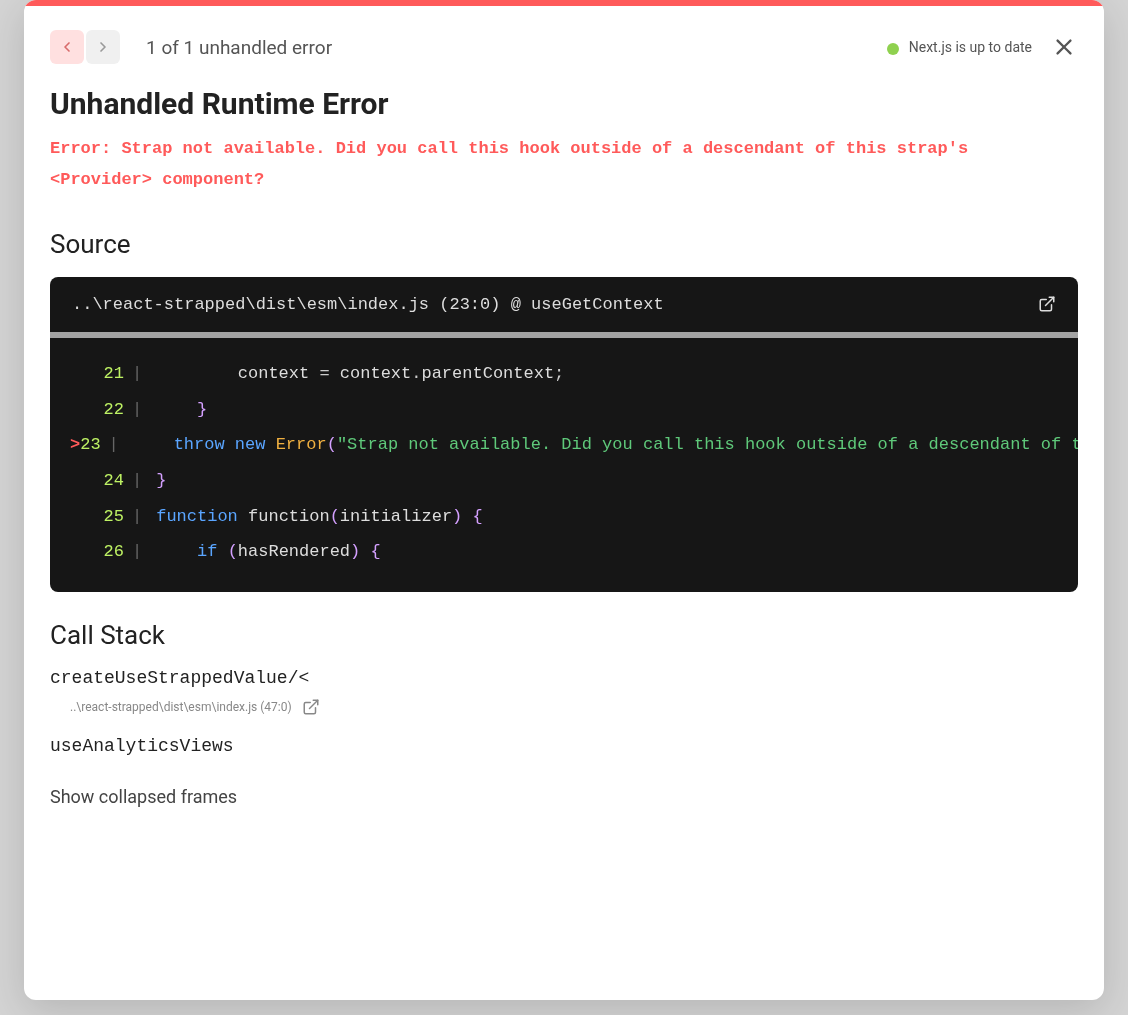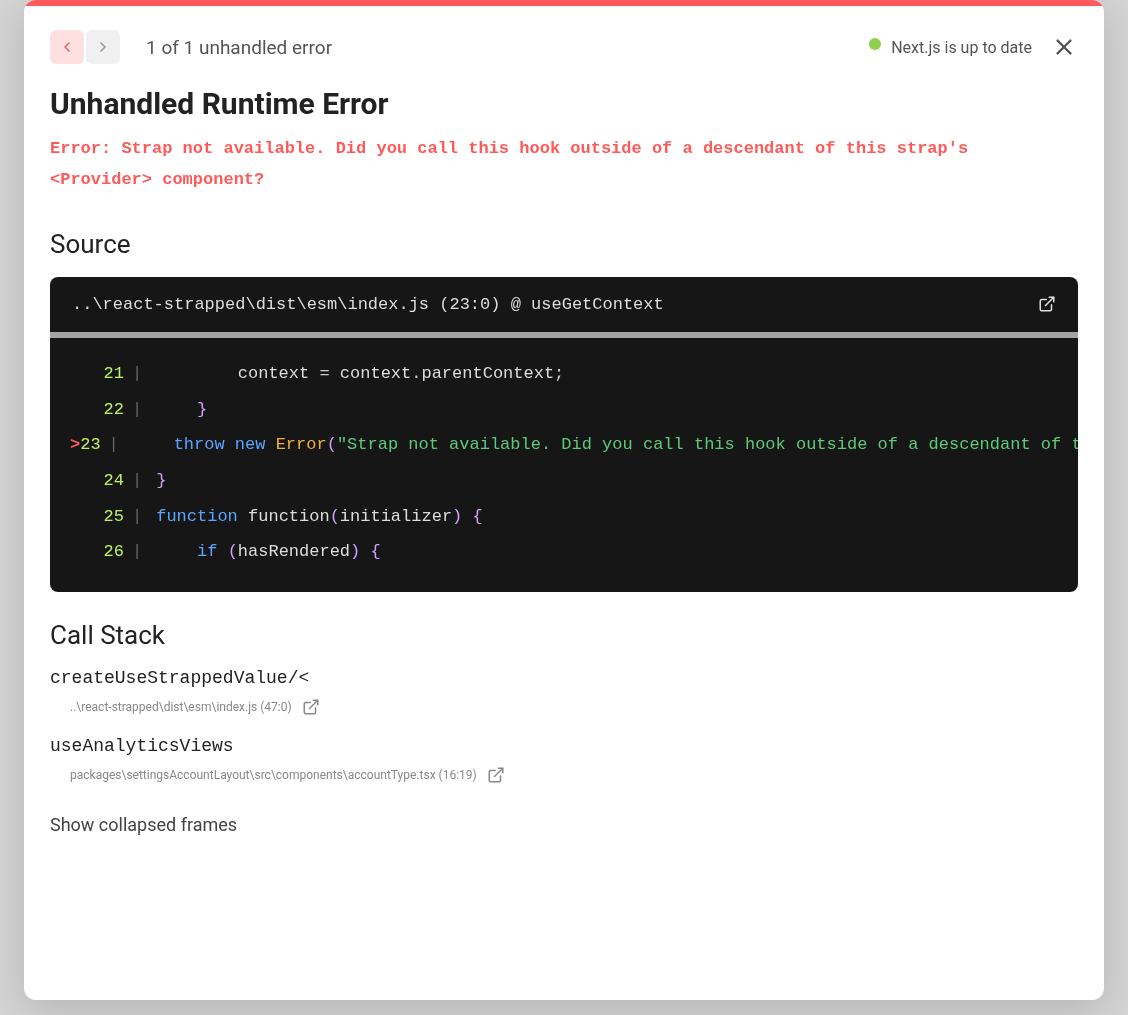--- a/index.html
+++ b/index.html
@@ -63,23 +63,23 @@
       font-size: 19px;
       color: #555;
     }
     .header-right {
       display: flex;
       align-items: center;
       gap: 18px;
     }
     .status-pill {
       display: flex;
-      align-items: flex-start;
+      align-items: flex-end;
       gap: 10px;
-      font-size: 16px;
+      font-size: 14px;
       color: #555;
     }
     .status-dot {
       width: 12px;
       height: 12px;
       border-radius: 50%;
       background: #8fd14f;
     }
     .close-btn {
       width: 28px;
@@ -303,28 +303,18 @@
               <svg viewBox="0 0 24 24" width="16" height="16" fill="none" stroke="currentColor" stroke-width="2" stroke-linecap="round" stroke-linejoin="round">
                 <path d="M18 13v6a2 2 0 0 1-2 2H5a2 2 0 0 1-2-2V8a2 2 0 0 1 2-2h6"></path>
                 <polyline points="15 3 21 3 21 9"></polyline>
                 <line x1="10" y1="14" x2="21" y2="3"></line>
               </svg>
             </span>
           </div>
         </div>
         <div class="stack-frame">
           <div class="frame-fn">useAnalyticsViews</div>
-          <div class="frame-loc">
-            <span>packages\settingsAccountLayout\src\components\accountType.tsx (16:19)</span>
-            <span class="open-editor">
-              <svg viewBox="0 0 24 24" width="16" height="16" fill="none" stroke="currentColor" stroke-width="2" stroke-linecap="round" stroke-linejoin="round">
-                <path d="M18 13v6a2 2 0 0 1-2 2H5a2 2 0 0 1-2-2V8a2 2 0 0 1 2-2h6"></path>
-                <polyline points="15 3 21 3 21 9"></polyline>
-                <line x1="10" y1="14" x2="21" y2="3"></line>
-              </svg>
-            </span>
-          </div>
         </div>
       </div>
     <span class="show-collapsed">Show collapsed frames</span>
 
   </div>
 </div>
 
 </body></html>

